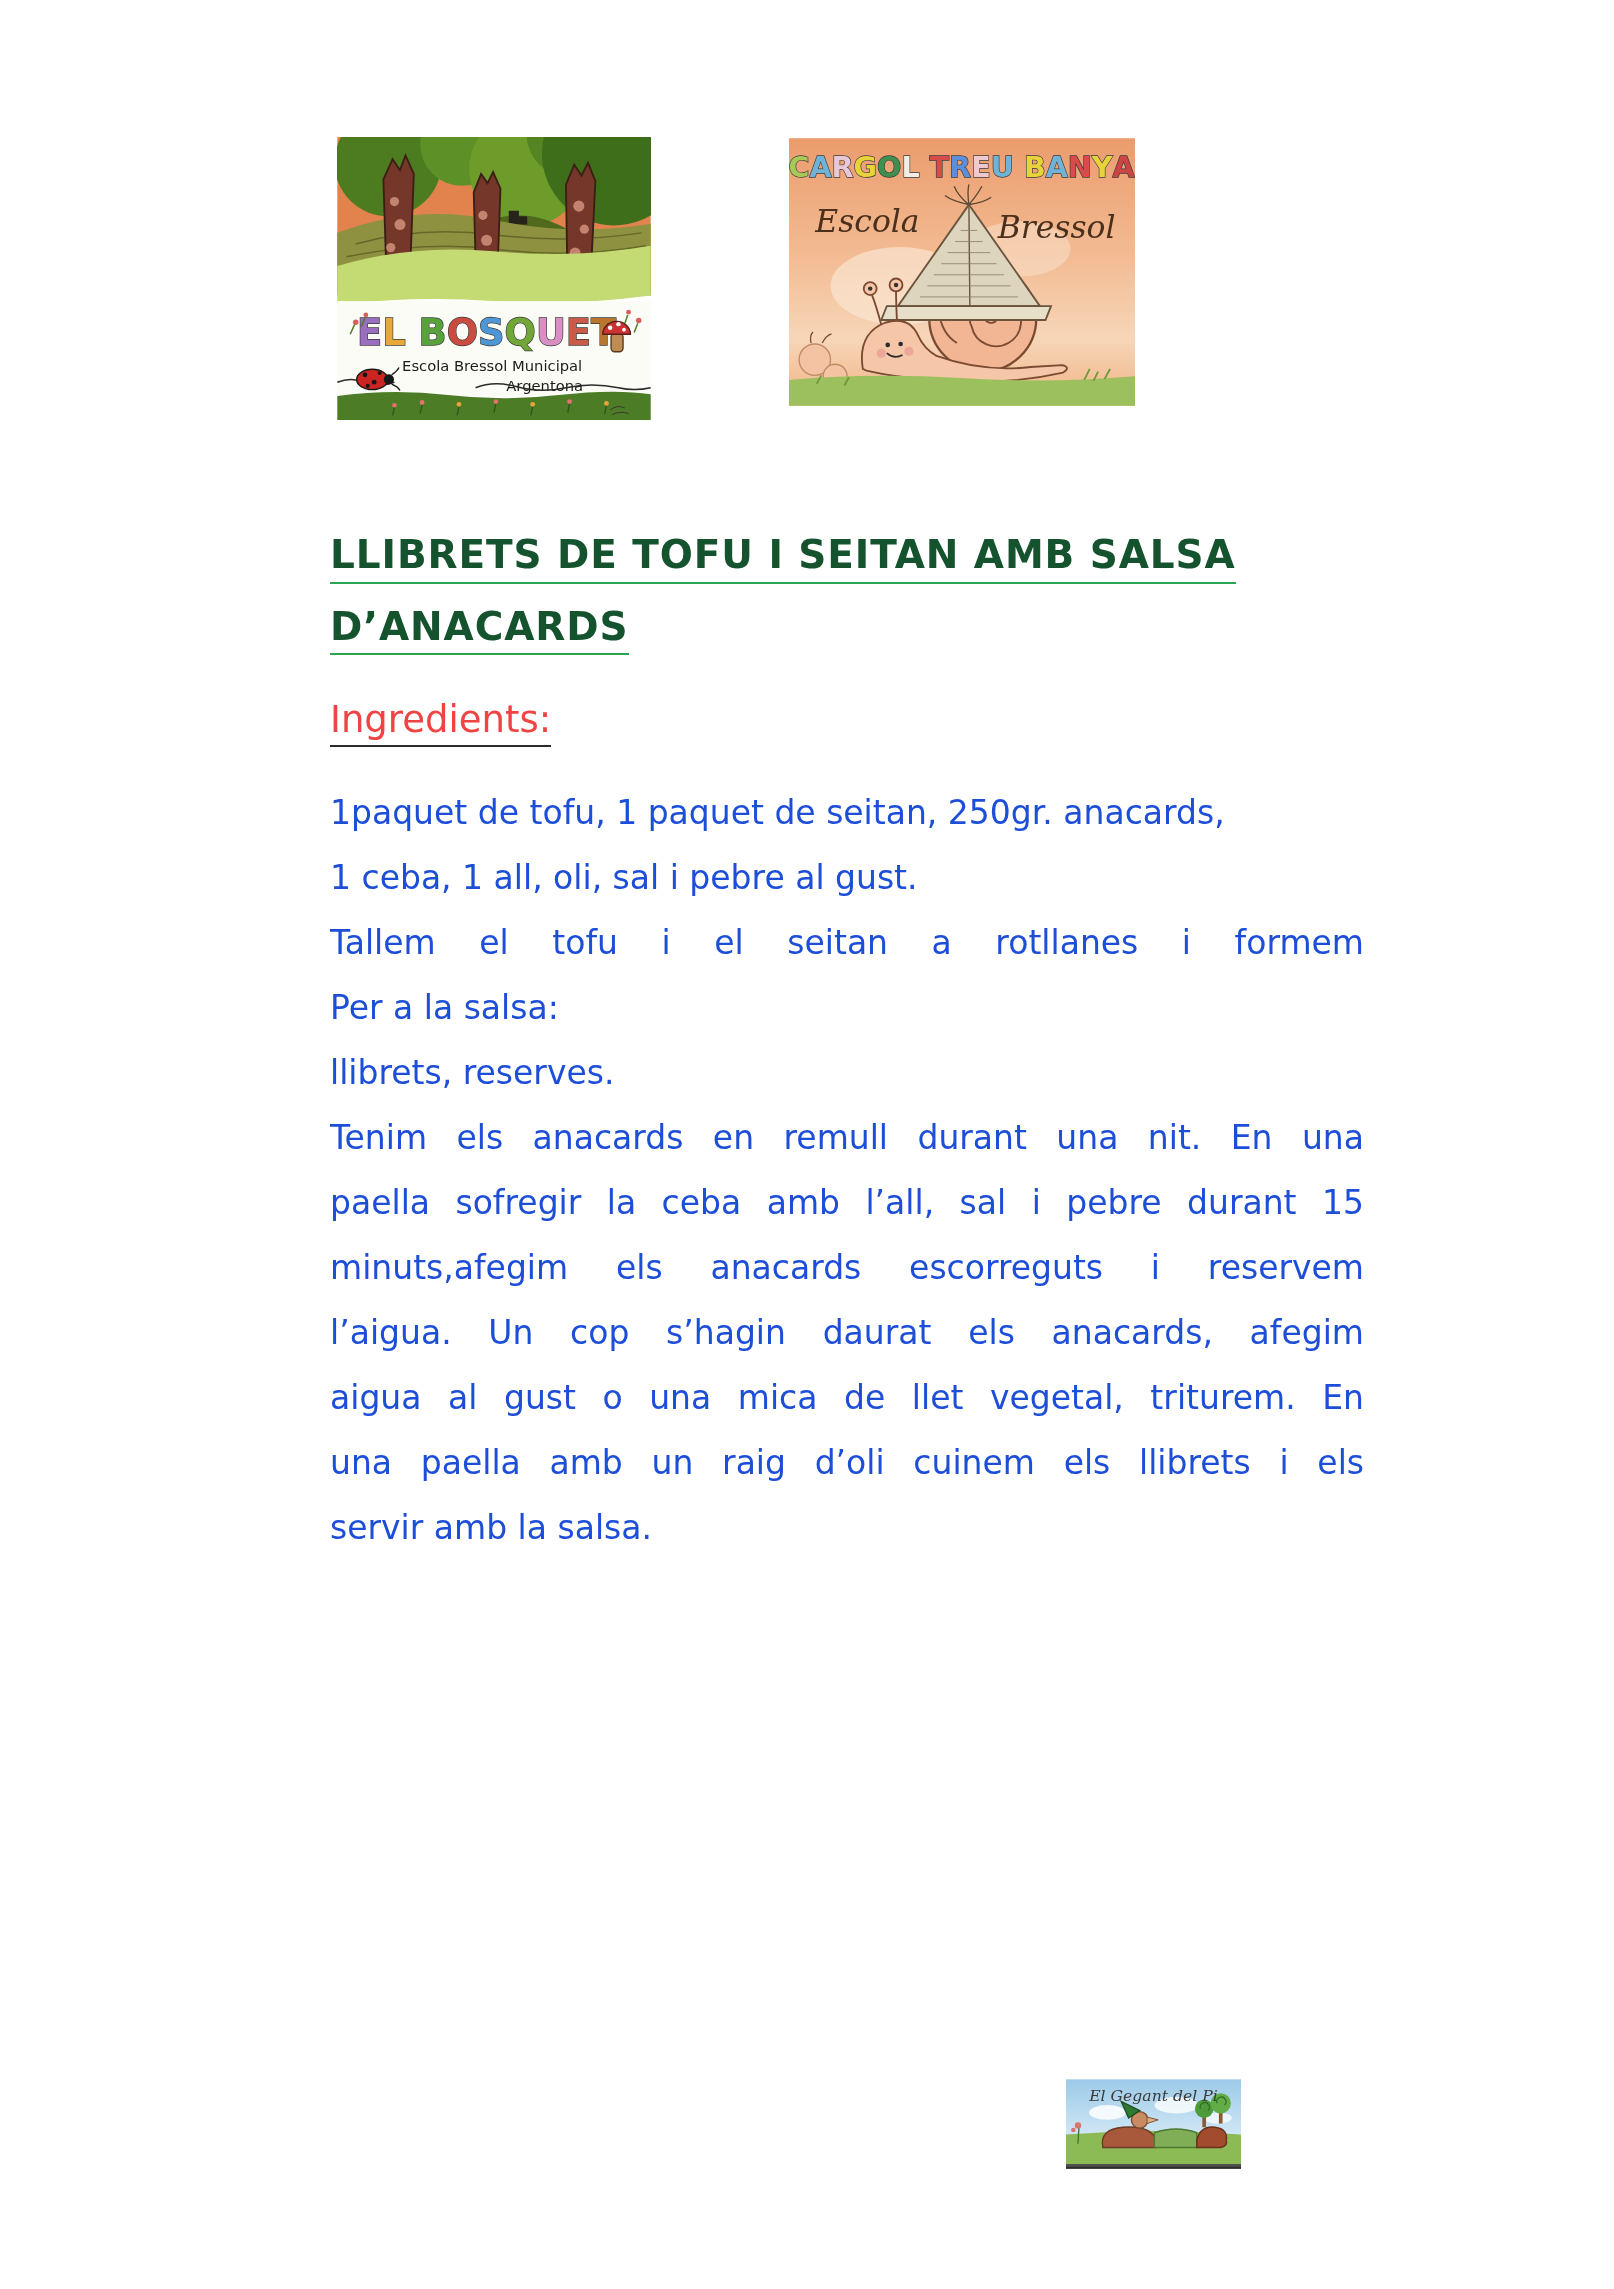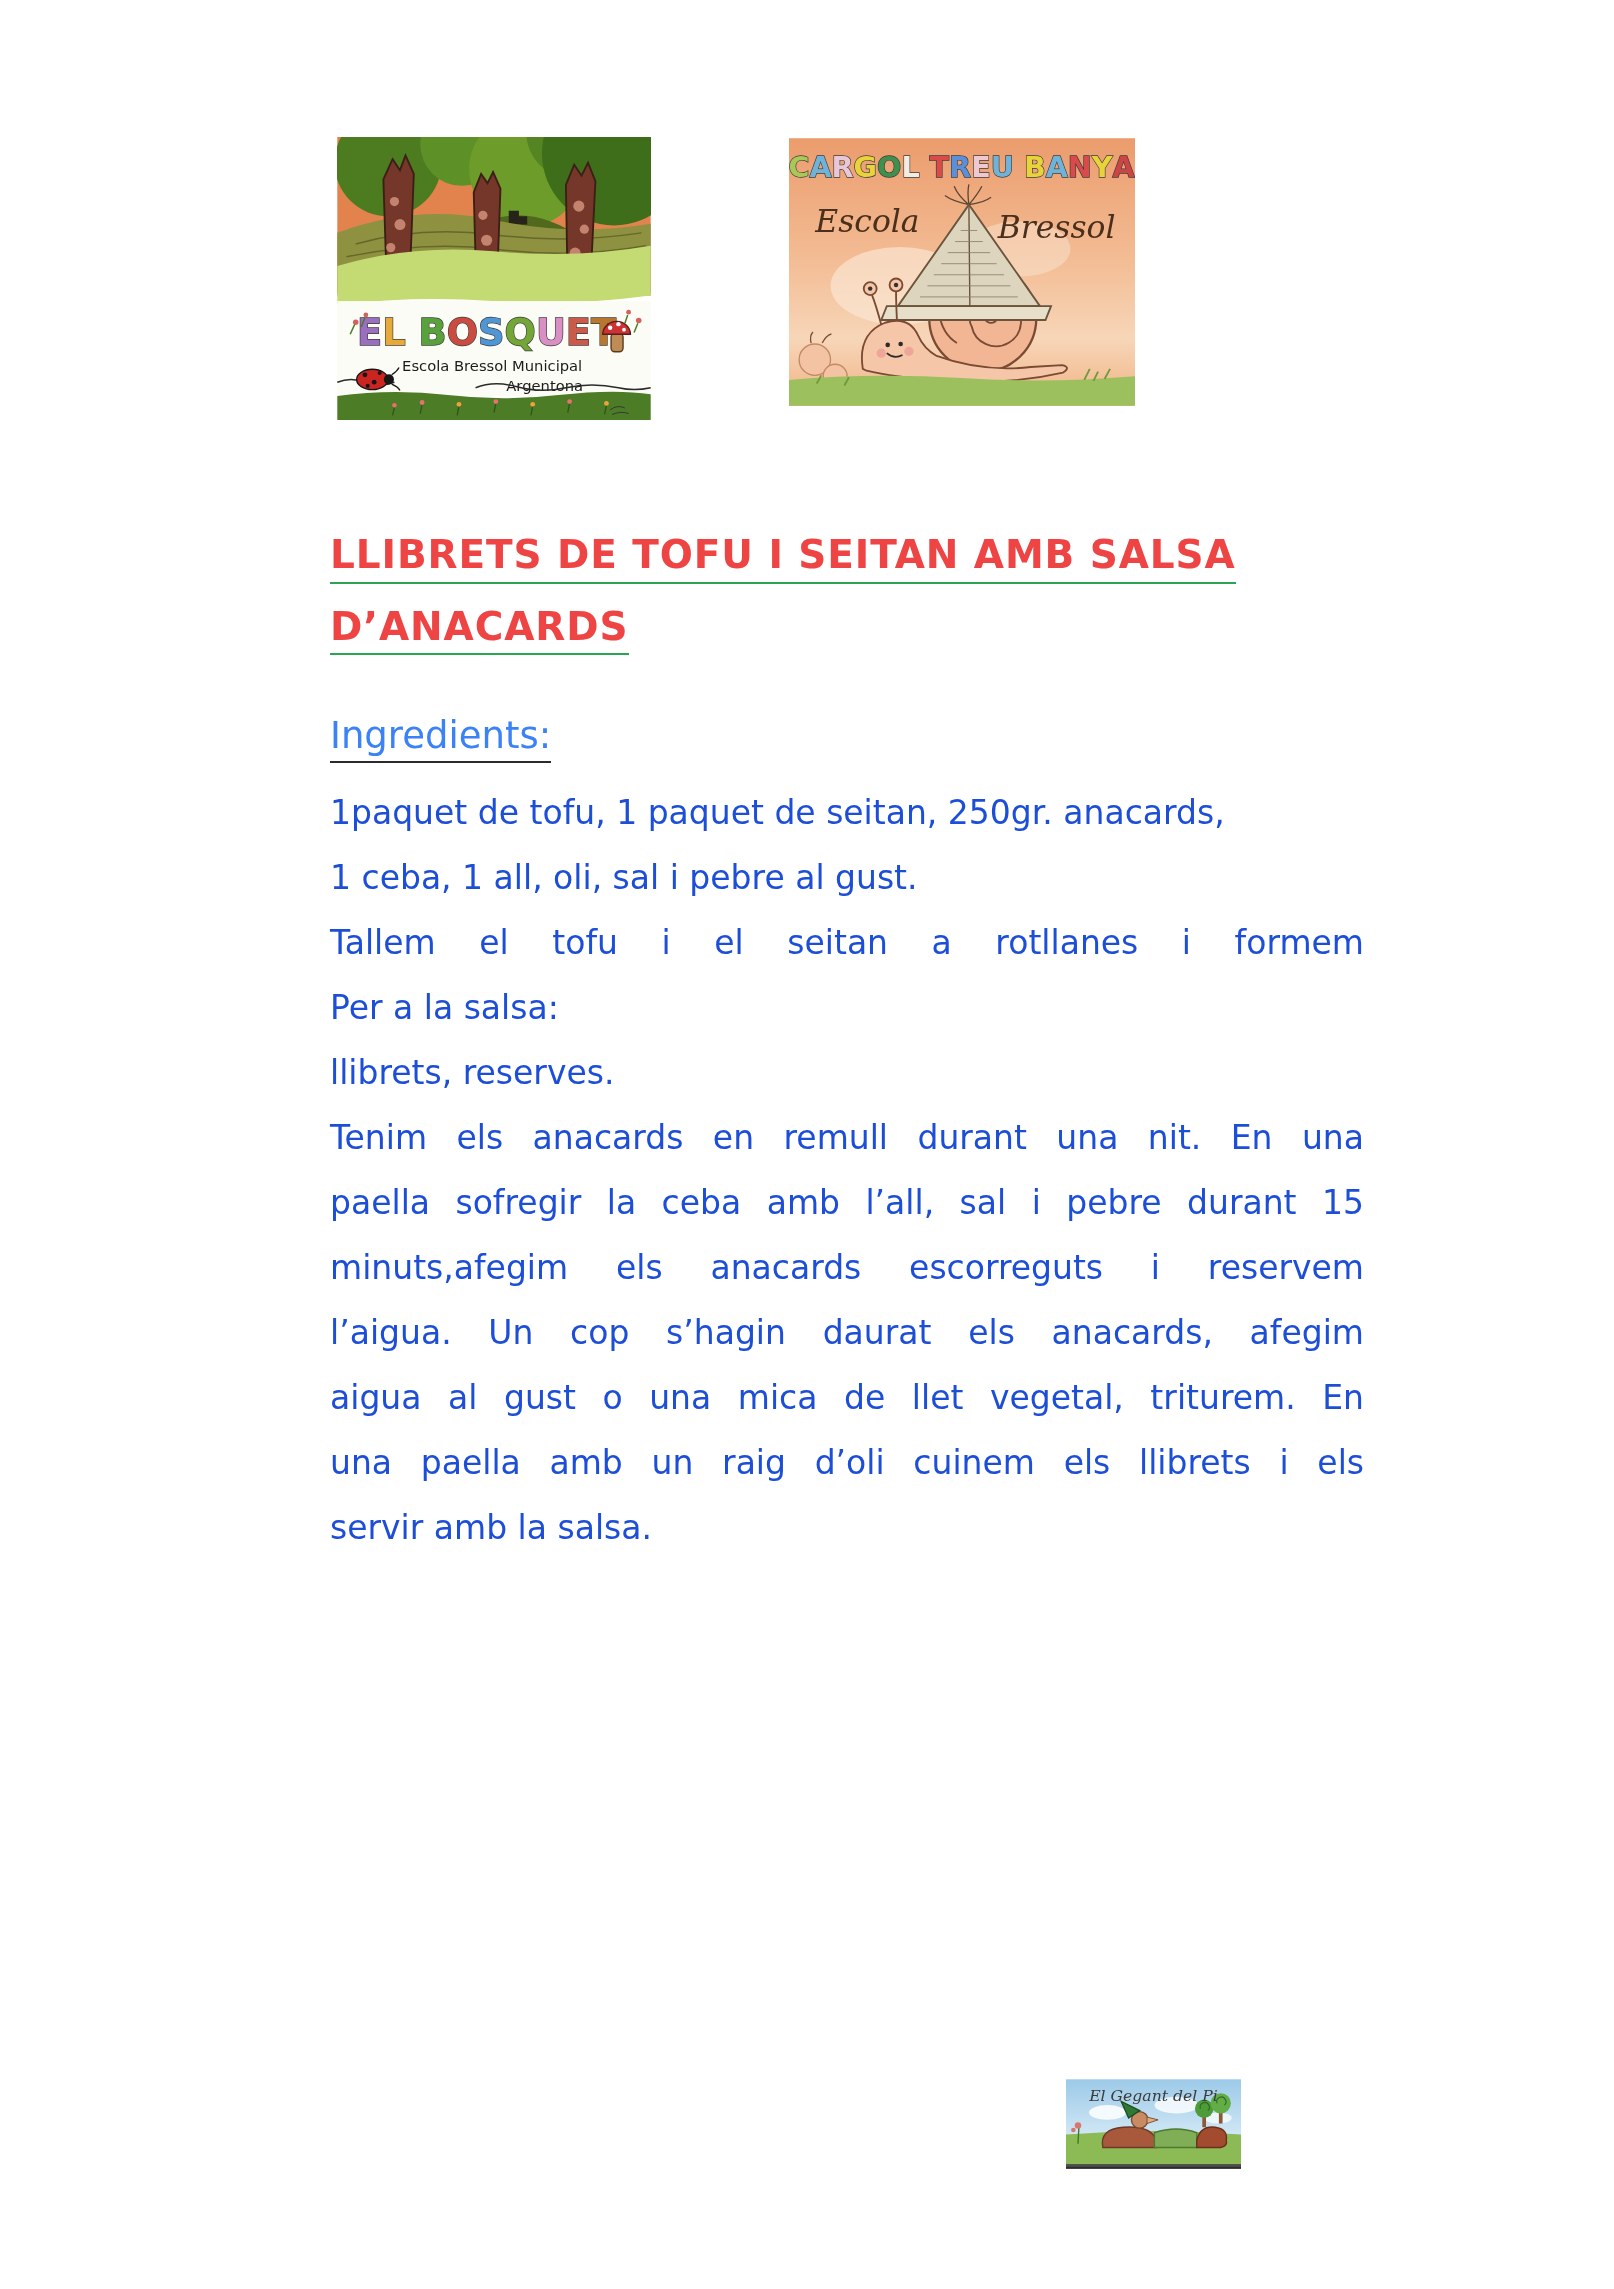--- a/index.html
+++ b/index.html
@@ -7,26 +7,26 @@
     position:relative;width:1614px;height:2290px;background:#ffffff;
     overflow:hidden;font-family:"DejaVu Sans",sans-serif;
   }
   .logo{position:absolute;}
   #logo-bosquet{left:337px;top:137px;}
   #logo-cargol{left:789px;top:138px;}
   #logo-gegant{left:1066px;top:2067px;margin-top:12px;}
 
   .title-block{
     position:absolute;left:330px;top:532px;
-    color:#ef4444;font-weight:bold;font-size:39px;letter-spacing:0.9px;
+    color:#14532d;font-weight:bold;font-size:39px;letter-spacing:0.9px;
   }
   .title-line{display:inline-block;padding-bottom:4.6px;border-bottom:2.8px solid #2aa551;}
   .title-row2{margin-top:20px;}
 
-  .ingredients{position:absolute;left:330px;top:714px;font-size:37px;color:#3b82f6;}
+  .ingredients{position:absolute;left:330px;top:698px;font-size:37px;color:#ef4444;}
   .ingredients .u{display:inline-block;padding-bottom:3.7px;border-bottom:2.8px solid #2b2b2b;}
 
   .body-text{position:absolute;left:330px;top:780px;width:1034px;font-size:33px;color:#1d4ed8;}
   .line{height:65px;line-height:65px;white-space:pre;}
   .line.j{white-space:normal;text-align:justify;text-align-last:justify;}
 
   
   .bubble{font-family:"DejaVu Sans",sans-serif;font-weight:bold;stroke:#3b3b3b;stroke-width:1.4px;paint-order:stroke;}
   .script{font-family:"DejaVu Serif",serif;font-style:italic;}
   .small-label{font-family:"DejaVu Sans",sans-serif;}

